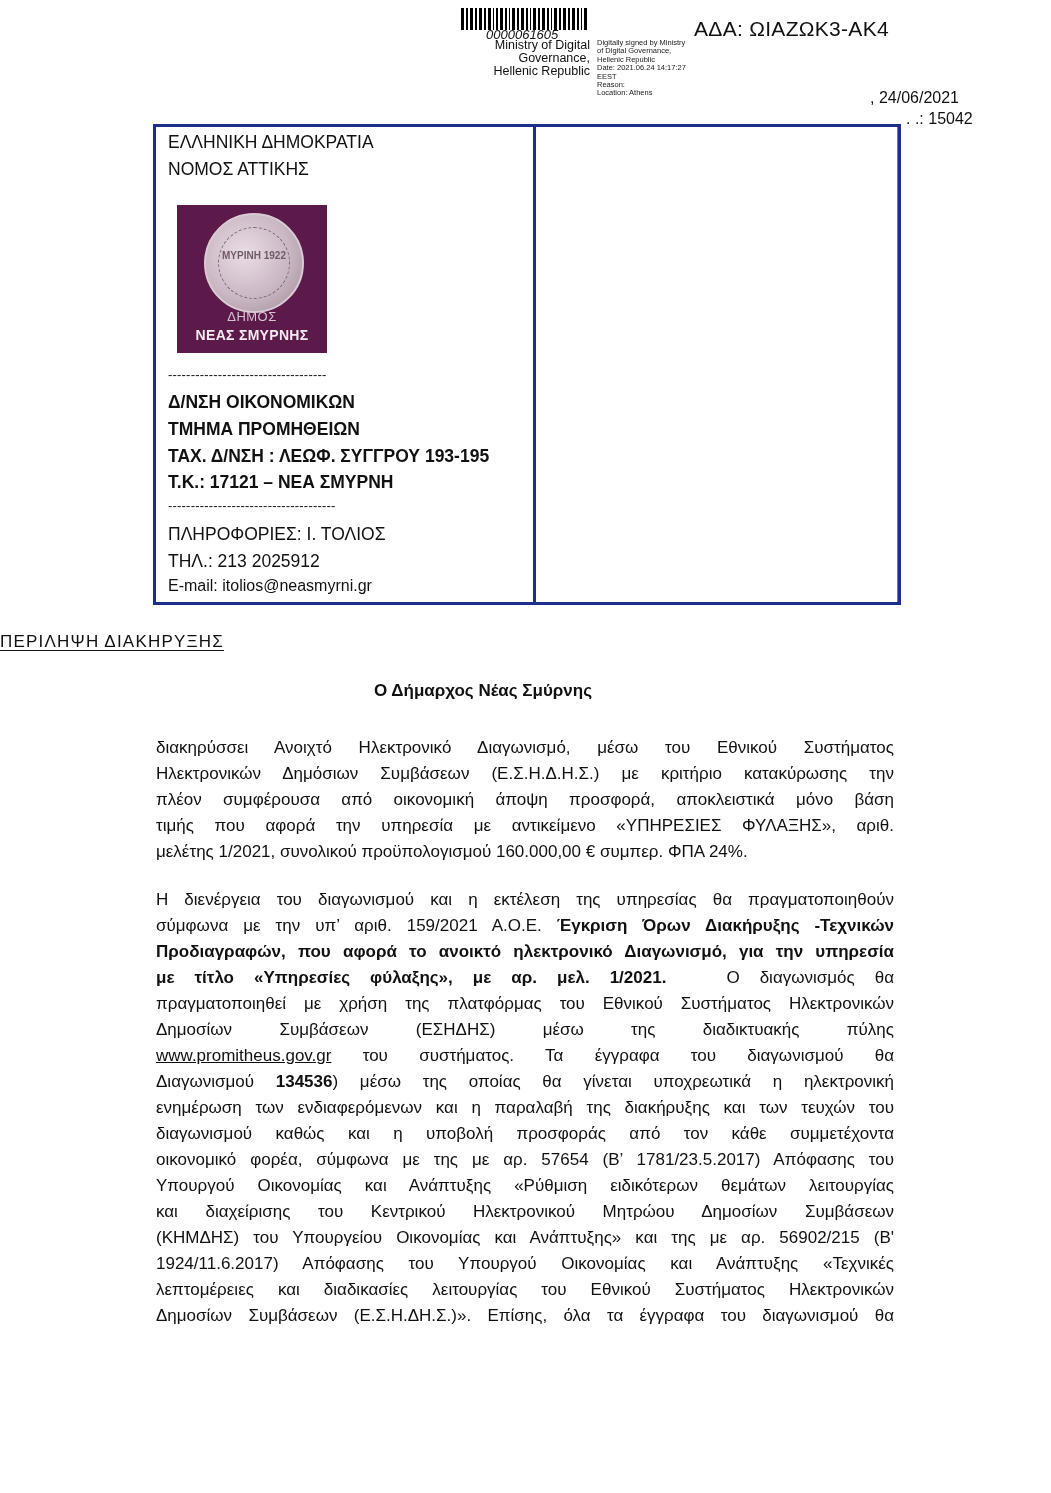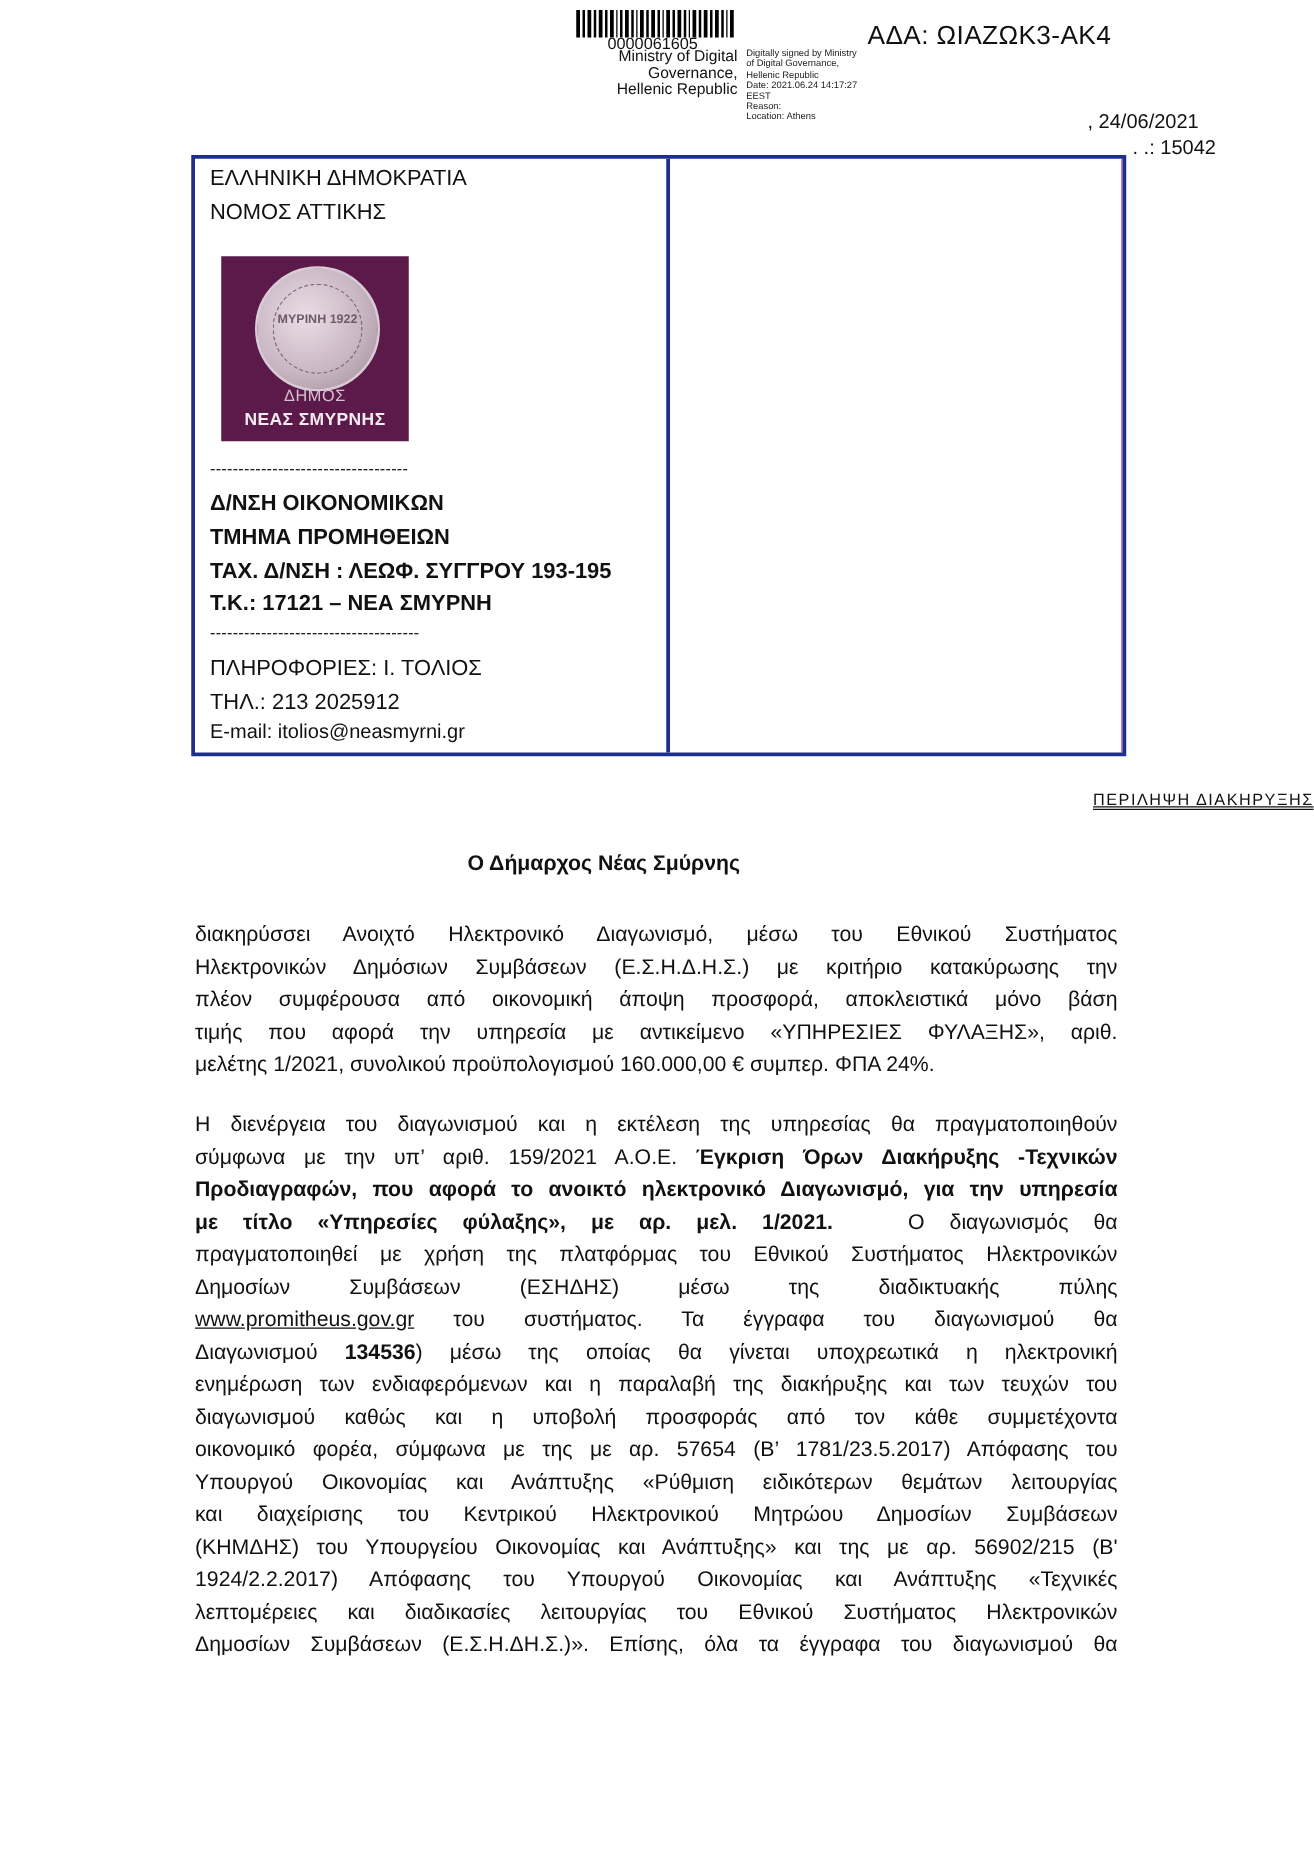--- a/index.html
+++ b/index.html
@@ -3,21 +3,21 @@
 <meta charset="utf-8">
 <style>
   html, body { margin:0; padding:0; background:#ffffff; }
   body { width:1051px; height:1493px; position:relative; overflow:hidden;
          font-family:"Liberation Sans", sans-serif; color:#111; }
 
   
   .barcode { position:absolute; left:461px; top:8px; width:128px; height:22px;
              display:flex; align-items:stretch; gap:0; }
   .barcode span { display:block; background:#000; margin-right:2px; }
-  .barcode-num { position:absolute; left:486px; top:28px; font-size:13px; line-height:13px; }
+  .barcode-num { position:absolute; left:486px; top:28px; font-size:13px; line-height:13px;font-style:italic; }
   .signer { position:absolute; left:490px; top:39px; font-size:12.5px; line-height:13px; text-align:right; width:100px; }
   .sig-details { position:absolute; left:597px; top:39px; font-size:7.5px; line-height:8.4px; color:#222; width:120px; }
   .ada { position:absolute; left:694px; top:17px; font-size:21px; letter-spacing:0.3px; }
   .date { position:absolute; left:870px; top:89px; font-size:16px;text-align:center; }
   .protocol { position:absolute; left:906px; top:110px; font-size:16px; }
 
   
   .hbox { position:absolute; left:153px; top:124px; width:742px; height:475px;
           border:3px solid #1d2f8c; box-shadow:-1px 0 0 #d04a9a inset; }
   .hbox-divider { position:absolute; left:377px; top:0; width:3px; height:100%; background:#1d2f8c; }
@@ -30,21 +30,21 @@
   .coin { position:absolute; left:27px; top:8px; width:96px; height:96px; border-radius:50%;
           background:radial-gradient(circle at 40% 40%, #eadde6 0%, #c9b7c3 55%, #9d8895 100%);
           border:2px solid #d9cbd4; }
   .coin-inner { position:absolute; left:12px; top:12px; width:70px; height:70px; border-radius:50%;
                 border:1px dashed #7a6573; }
   .coin-text { position:absolute; width:100%; top:35px; text-align:center; font-size:10px; color:#6e5b67; font-weight:bold; }
   .logo-dimos { position:absolute; left:0; width:100%; top:104px; text-align:center; color:#d6c4d1; font-size:13px; letter-spacing:0.5px; }
   .logo-name { position:absolute; left:0; width:100%; top:122px; text-align:center; color:#f3eaf0; font-size:14px; font-weight:bold; letter-spacing:0.3px; }
 
   
-  .title { position:absolute; left:0; width:1051px; top:632px; text-align:right; font-size:13px; letter-spacing:1.2px;text-decoration:underline; }
+  .title { position:absolute; left:0; width:1051px; top:632px; text-align:left; font-size:17px; letter-spacing:1.2px; }
   .title span { text-decoration:underline; text-underline-offset:3px; }
   .subtitle { position:absolute; left:0; width:966px; top:681px; text-align:center; font-size:17px; font-weight:bold; }
 
   .para { position:absolute; left:156px; width:738px; font-size:17px; }
   .line { display:block; height:26px; line-height:26px; text-align:justify; text-align-last:justify; white-space:nowrap; }
   .line.last { text-align-last:left; }
   .b { font-weight:bold; }
   .i { }
   .u { text-decoration:underline; }
 </style>
@@ -149,16 +149,16 @@
   <span class="line">πραγματοποιηθεί με χρήση της πλατφόρμας του Εθνικού Συστήματος Ηλεκτρονικών</span>
   <span class="line">Δημοσίων Συμβάσεων (ΕΣΗΔΗΣ) μέσω της διαδικτυακής πύλης</span>
   <span class="line"><span class="u">www.promitheus.gov.gr</span> <span>του συστήματος. Τα έγγραφα του διαγωνισμού θα</span></span>
   <span class="line"><span>Διαγωνισμού </span><span class="b">134536</span><span>) μέσω της οποίας θα γίνεται υποχρεωτικά η ηλεκτρονική</span></span>
   <span class="line">ενημέρωση των ενδιαφερόμενων και η παραλαβή της διακήρυξης και των τευχών του</span>
   <span class="line">διαγωνισμού καθώς και η υποβολή προσφοράς από τον κάθε συμμετέχοντα</span>
   <span class="line">οικονομικό φορέα, σύμφωνα με της με αρ. 57654 (Β’ 1781/23.5.2017) Απόφασης του</span>
   <span class="line"><span>Υπουργού Οικονομίας και Ανάπτυξης </span><span class="i">«Ρύθμιση ειδικότερων θεμάτων λειτουργίας</span></span>
   <span class="line i">και διαχείρισης του Κεντρικού Ηλεκτρονικού Μητρώου Δημοσίων Συμβάσεων</span>
   <span class="line"><span class="i">(ΚΗΜΔΗΣ) του Υπουργείου Οικονομίας και Ανάπτυξης»</span><span> και της με αρ. 56902/215 (Β'</span></span>
-  <span class="line"><span>1924/2.2.2017) Απόφασης του Υπουργού Οικονομίας και Ανάπτυξης «</span><span class="i">Τεχνικές</span></span>
+  <span class="line"><span>1924/11.6.2017) Απόφασης του Υπουργού Οικονομίας και Ανάπτυξης «</span><span class="i">Τεχνικές</span></span>
   <span class="line i">λεπτομέρειες και διαδικασίες λειτουργίας του Εθνικού Συστήματος Ηλεκτρονικών</span>
   <span class="line"><span class="i">Δημοσίων Συμβάσεων (Ε.Σ.Η.ΔΗ.Σ.)</span><span>». Επίσης, όλα τα έγγραφα του διαγωνισμού θα</span></span>
 </div>
 
 </body></html>

